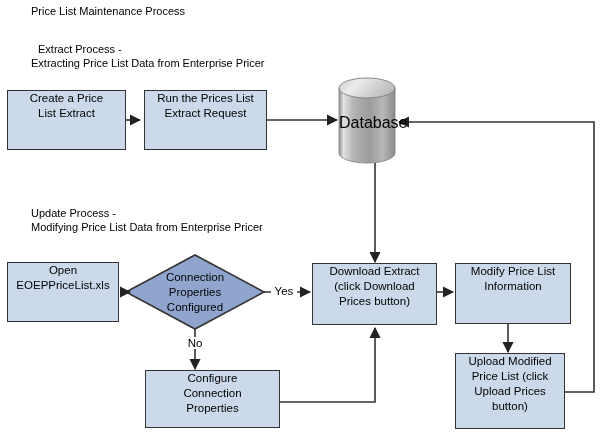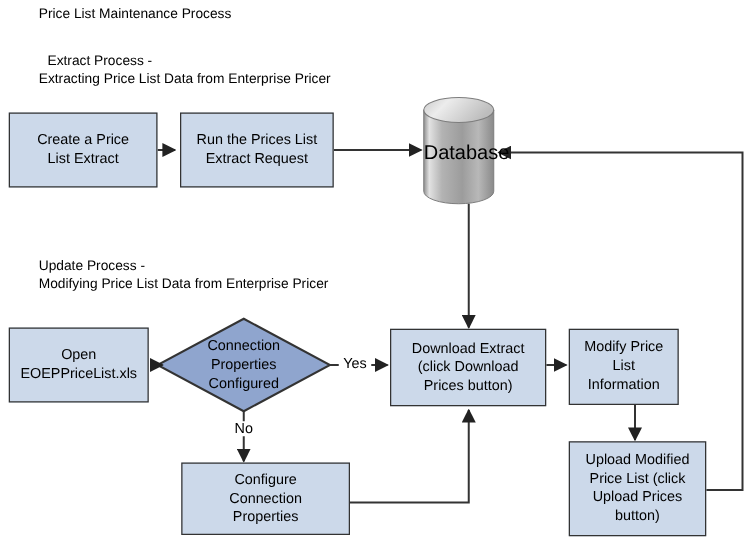--- a/index.html
+++ b/index.html
@@ -30,21 +30,21 @@
     white-space: pre;
     letter-spacing: 0px;
     padding-left: 24px;
   }
   .node {
     position: absolute;
     box-sizing: border-box;
     background: #ccd9ea;
     border: 1.6px solid #333333;
     display: flex;
-    align-items: center;
+    align-items: flex-start;
     justify-content: center;
     text-align: center;
     font-size: 11.5px;
     color: #000000;
     line-height: 15px;
     white-space: pre-line;
   }
   .node span {
     display: block;
     padding: 0 3px;
@@ -169,21 +169,21 @@
 <div class="edge-label" style="left:271px; top:285px; width:26px;">Yes</div>
 
 <div class="edge-label" style="left:182px; top:337px; width:26px;">No</div>
 
 <div class="node" style="left:312px; top:263px; width:125px; height:62px;">
   <span>Download Extract
 (click Download
 Prices button)</span>
 </div>
 
-<div class="node" style="left:455px; top:263px; width:88px; height:61px;">
+<div class="node" style="left:455px; top:263px; width:116px; height:61px;">
   <span>Modify Price List
 Information</span>
 </div>
 
 <div class="node" style="left:455px; top:353px; width:110px; height:76px;">
   <span>Upload Modified
 Price List (click
 Upload Prices
 button)</span>
 </div>

